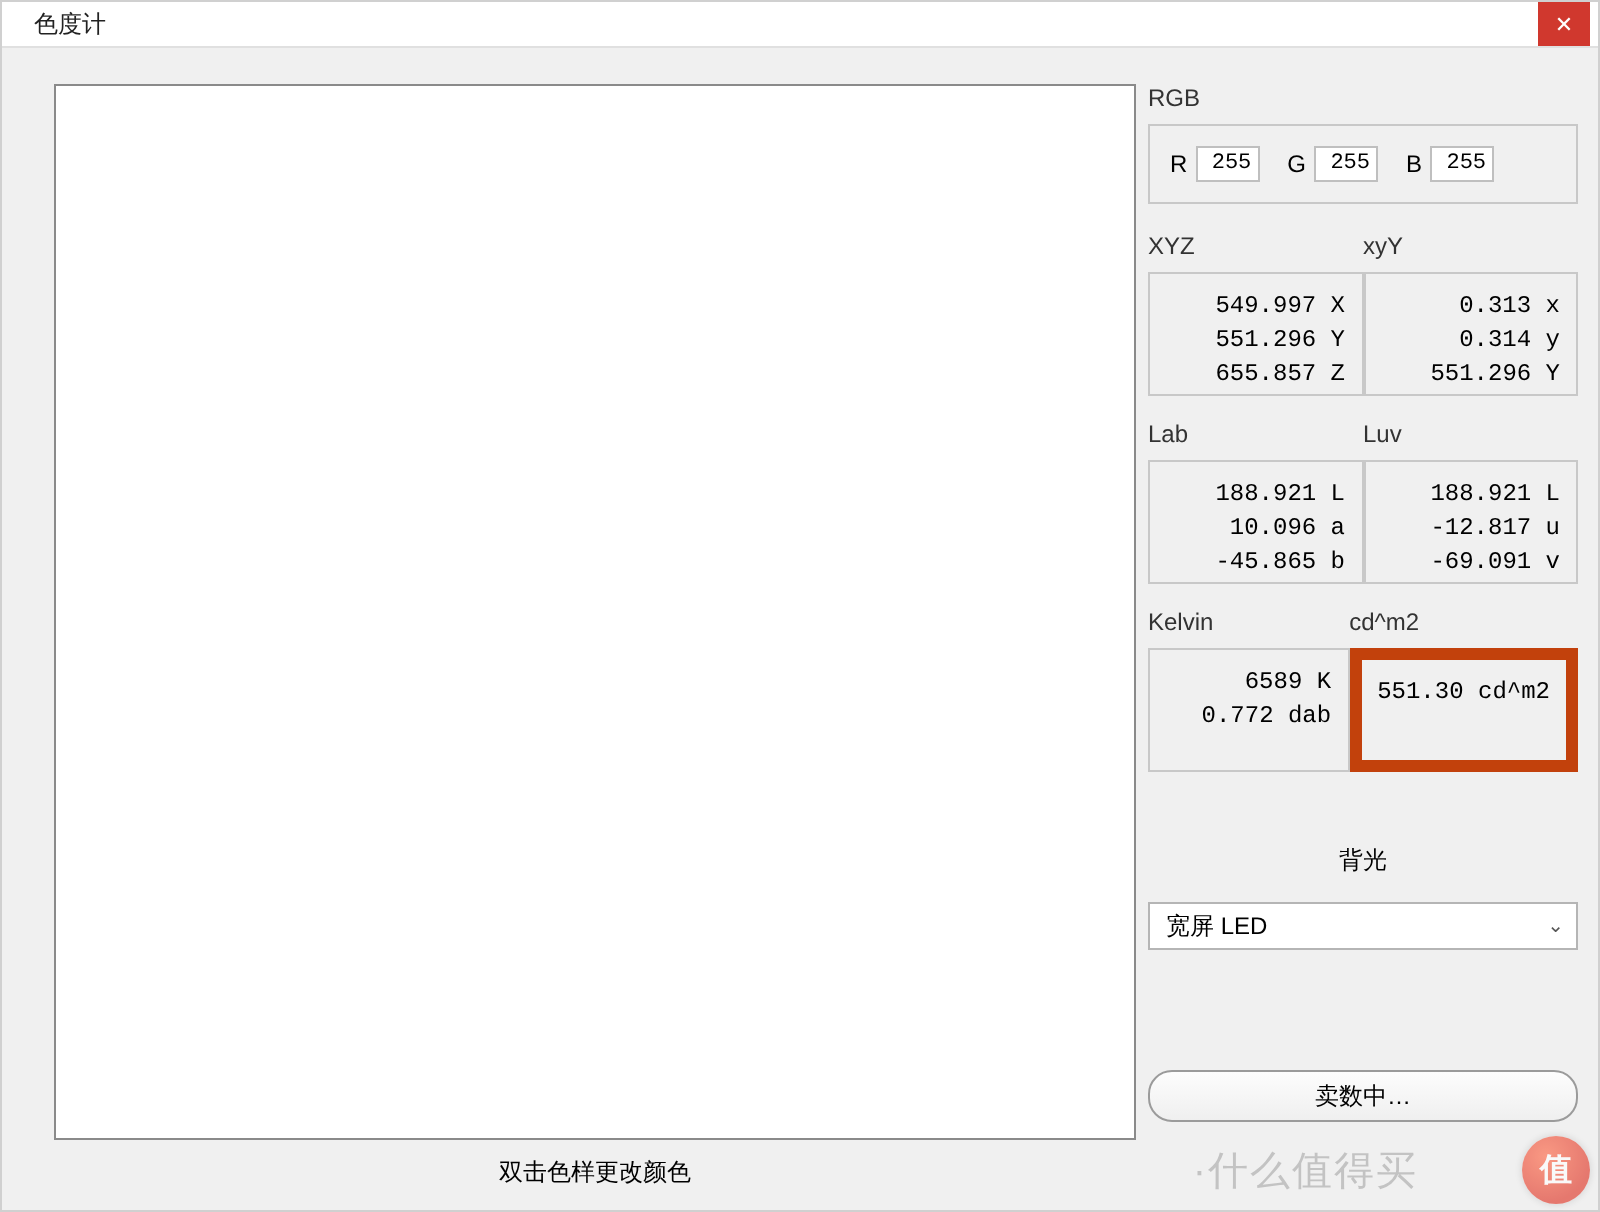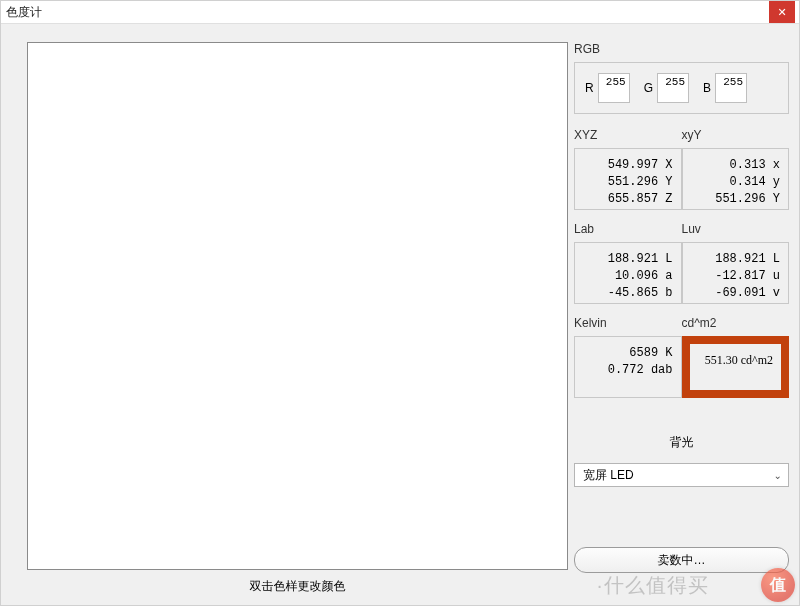--- a/index.html
+++ b/index.html
@@ -20,21 +20,21 @@
     display: flex;
     flex-direction: column;
   }
   .titlebar {
     height: 29px;
     background: #ffffff;
     border-bottom: 1px solid #e0e0e0;
     display: flex;
     align-items: center;
     justify-content: space-between;
-    padding-left: 5px;
+    padding-left: 16px;
   }
   .titlebar-title { font-size: 12px; color: #222; }
   .close-btn {
     width: 26px; height: 22px;
     background: #d0382e;
     color: #fff;
     display: flex; align-items: center; justify-content: center;
     font-size: 11px;
     margin-right: 4px;
     cursor: pointer;
@@ -80,42 +80,41 @@
     display: flex;
     gap: 14px;
     margin-bottom: 14px;
   }
   .rgb-item { display: flex; align-items: center; gap: 4px; }
   .rgb-ch { font-size: 12px; }
   .rgb-val {
     background: #fff;
     border: 1px solid #bfbfbf;
     width: 32px;
-    height: 30px;
+    height: 18px;
     font-size: 11px;
     text-align: right;
     padding: 0 3px;
     font-family: "Consolas","Courier New",monospace;
     line-height: 16px;
   }
   .two-col { display: flex; gap: 0; margin-bottom: 12px; }
   .col { flex: 1; }
   .value-box {
     border: 1px solid #c8c8c8;
     padding: 8px 8px;
     font-family: "Consolas","Courier New",monospace;
     font-size: 12px;
     line-height: 17px;
     text-align: right;
     height: 62px;
     white-space: pre;
   }
   .highlight-box {
-    border: 8px solid #c2410c;
-    font-family: Liberation Serif, serif;
+    border: 6px solid #c2410c;
   }
   .backlight-label {
     text-align: center;
     font-size: 12px;
     margin-top: 24px;
     margin-bottom: 12px;
   }
   .select {
     border: 1px solid #b5b5b5;
     background: #fff;

